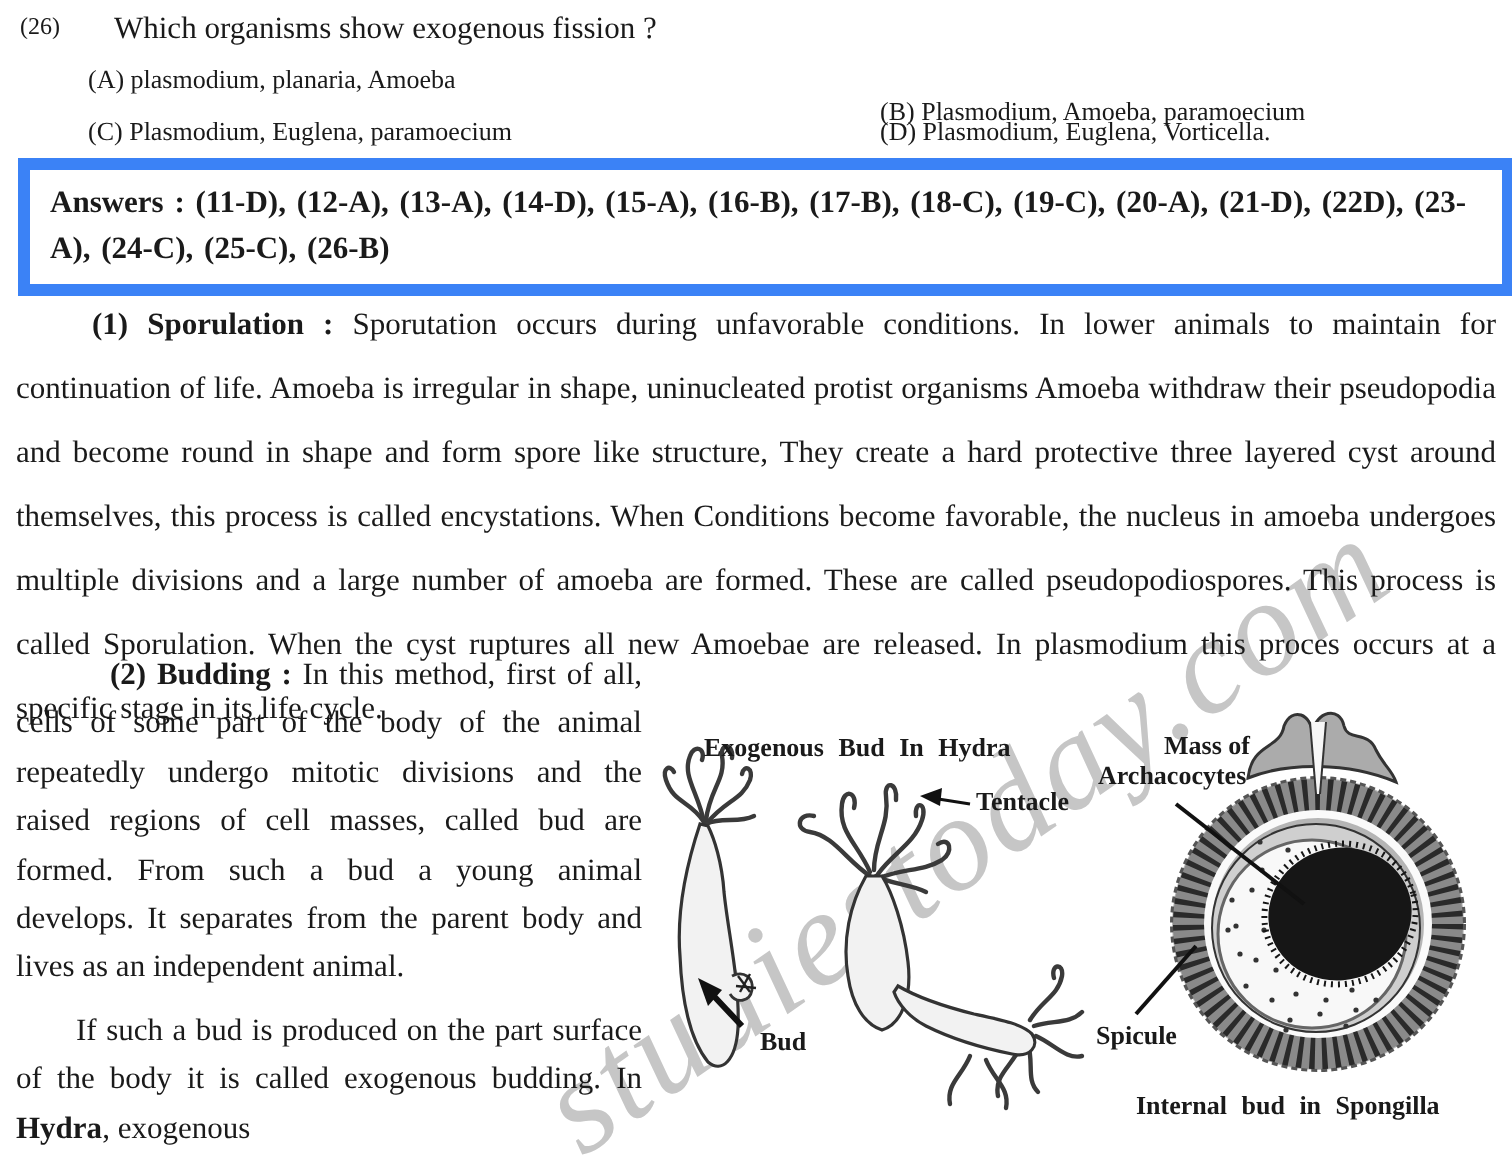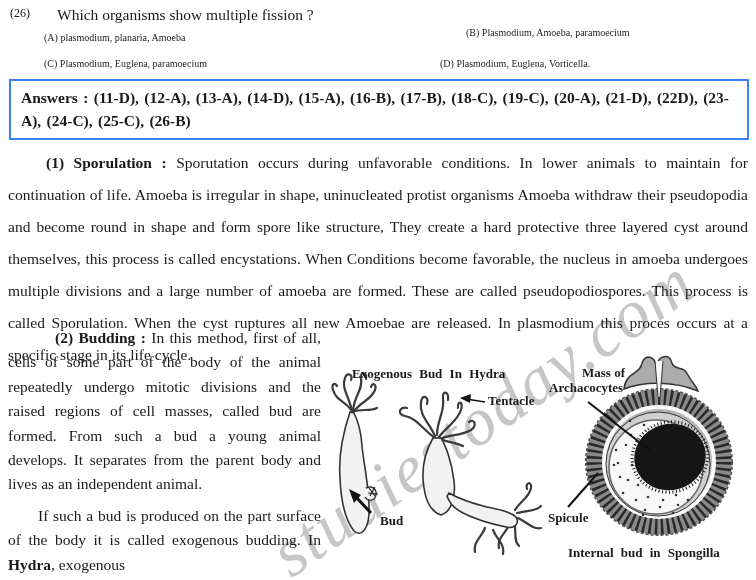--- a/index.html
+++ b/index.html
@@ -13,29 +13,29 @@
   .watermark{
     position:absolute;left:278px;top:518px;height:84px;line-height:84px;
     font-size:68px;font-style:italic;letter-spacing:2px;white-space:nowrap;
     color:#c6c6c6;transform:rotate(-35deg);transform-origin:0 50%;
     z-index:0;user-select:none;
   }
   .content{position:relative;z-index:2;}
   
   .q-number{left:10px;top:6px;font-size:12px;}
   .q-text{left:57px;top:6px;font-size:15.5px;}
-  .opt{font-size:10px;white-space:nowrap;}
+  .opt{font-size:13px;white-space:nowrap;}
   .opt-a{left:44px;top:32px;}
-  .opt-b{left:440px;top:27px;margin-left:26px;}
+  .opt-b{left:440px;top:48px;}
   .opt-c{left:44px;top:58px;}
   .opt-d{left:440px;top:58px;}
   
   .answers-box{
     left:9px;top:79px;width:716px;padding:5px 10px 6px 10px;
-    border:2px solid #3b82f6;font-weight:bold;font-size:15.5px;
+    border:6px solid #3b82f6;font-weight:bold;font-size:15.5px;
     line-height:23px;word-spacing:1.5px;background:transparent;
   }
   
   .sporulation{
     left:8px;top:147px;width:740px;font-size:15.5px;line-height:32px;
     text-align:justify;text-indent:38px;
   }
   .bold{font-weight:bold;}
   
   .budding-col{left:8px;top:326px;width:313px;font-size:15.5px;
@@ -49,21 +49,21 @@
   svg{position:absolute;z-index:2;}
 </style>
 </head>
 <body>
 
 <div class="watermark">studiestoday.com</div>
 
 <div class="content">
 
   <span class="abs q-number">(26)</span>
-  <span class="abs q-text">Which organisms show multiple fission ?</span>
+  <span class="abs q-text">Which organisms show exogenous fission ?</span>
 
   <span class="abs opt opt-a"><span>(A)</span>&nbsp;<span>plasmodium, planaria, Amoeba</span></span>
   <span class="abs opt opt-b"><span>(B)</span>&nbsp;<span>Plasmodium, Amoeba, paramoecium</span></span>
   <span class="abs opt opt-c"><span>(C)</span>&nbsp;<span>Plasmodium, Euglena, paramoecium</span></span>
   <span class="abs opt opt-d"><span>(D)</span>&nbsp;<span>Plasmodium, Euglena, Vorticella.</span></span>
 
   <div class="abs answers-box">
     <span>Answers : (11-D), (12-A), (13-A), (14-D), (15-A), (16-B), (17-B), (18-C), (19-C), (20-A), (21-D), (22D), (23-A), (24-C), (25-C), (26-B)</span>
   </div>
 

